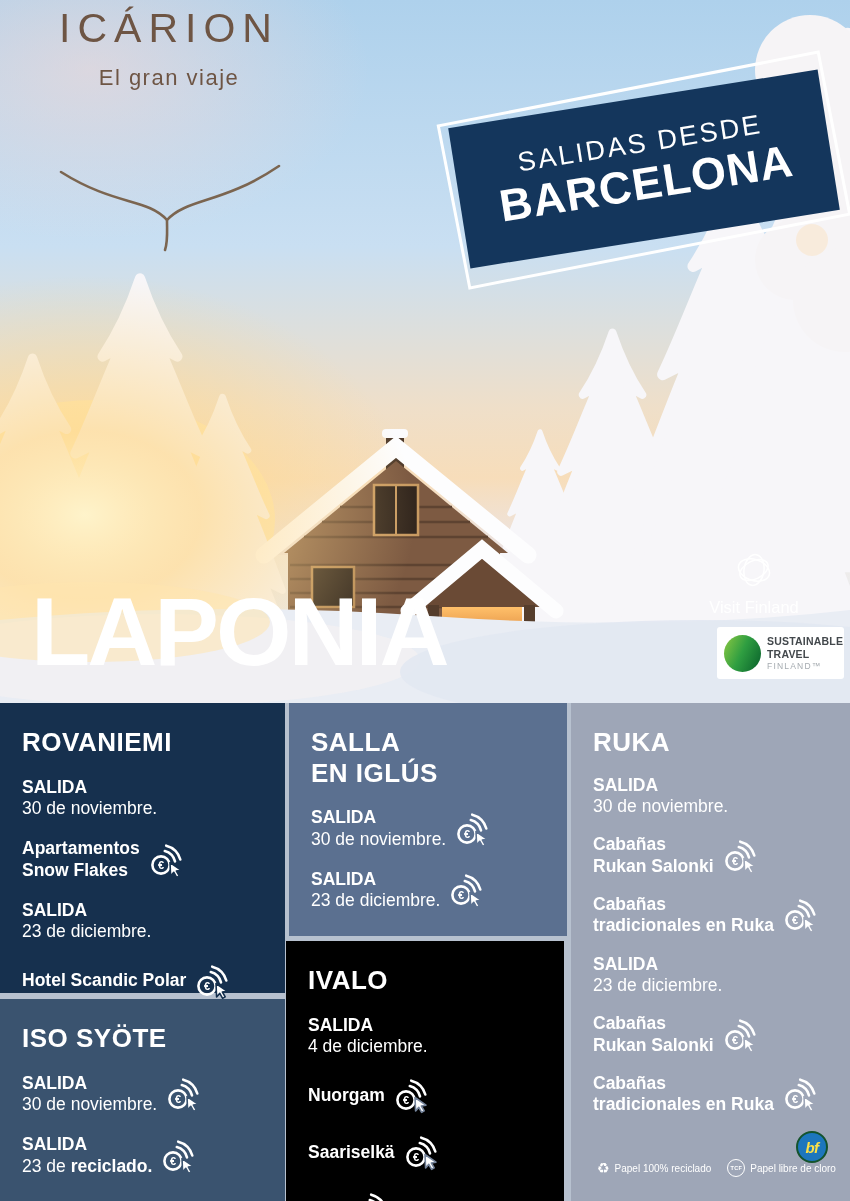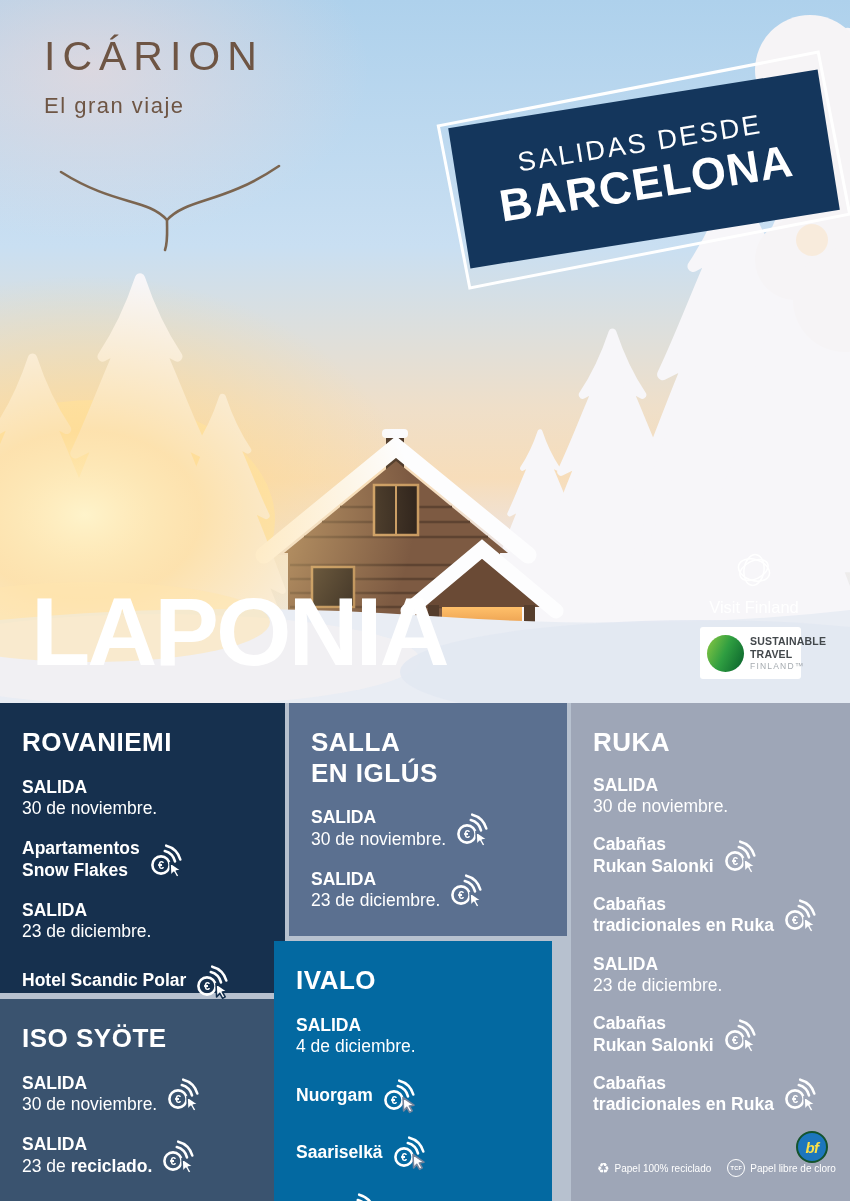--- a/index.html
+++ b/index.html
@@ -3,37 +3,37 @@
 <meta charset="utf-8">
 <style>
   html,body{margin:0;padding:0;background:#888;}
   .poster{
     position:relative;width:850px;height:1201px;overflow:hidden;
     font-family:"Liberation Sans",sans-serif;background:#cfe0ef;
   }
   
   .hero{position:absolute;left:0;top:0;width:850px;height:703px;}
   .scene{position:absolute;left:0;top:0;}
-  .logo-area{position:absolute;left:44px;top:36px;width:250px;text-align:left;}
+  .logo-area{position:absolute;left:44px;top:8px;width:250px;text-align:center;}
   .logo-name{font-size:41px;font-weight:400;letter-spacing:7px;line-height:1;}
   .logo-tag{font-size:22px;font-weight:400;letter-spacing:1.5px;margin-top:16px;}
   .swoosh{position:absolute;left:55px;top:158px;}
   .badge-wrap{position:absolute;left:443px;top:70px;width:404px;height:214px;}
   .badge-frame{position:absolute;left:6px;top:16px;width:384px;height:162px;
     border:3px solid #fff;transform:rotate(-11deg);}
   .badge-fill{position:absolute;left:14px;top:28px;width:374px;height:142px;
     transform:rotate(-9deg);display:flex;flex-direction:column;align-items:center;
     justify-content:center;color:#fff;}
   .badge-top{font-size:27px;font-weight:500;letter-spacing:2.5px;line-height:1;}
   .badge-bottom{font-size:45px;font-weight:800;letter-spacing:1px;line-height:1.05;margin-top:3px;}
   .laponia{position:absolute;left:31px;top:588px;margin:0;font-size:97px;font-weight:800;
     letter-spacing:-3px;line-height:.9;color:#fff;}
   .visit{position:absolute;left:695px;top:549px;width:118px;text-align:center;color:#fff;}
   .visit-label{font-size:16.5px;margin-top:3px;}
-  .stf{position:absolute;left:700px;top:627px;width:101px;height:52px;background:#fff;
+  .stf{position:absolute;left:717px;top:627px;width:127px;height:52px;background:#fff;
     border-radius:3px;display:flex;align-items:center;padding-left:7px;box-sizing:border-box;}
   .stf-logo{width:37px;height:37px;border-radius:50%;flex-shrink:0;
     background:linear-gradient(115deg,#7dc242 8%,#2f9e41 48%,#0f6b2f 90%);}
   .stf-text{margin-left:6px;}
   .stf-l1,.stf-l2{font-size:10.5px;font-weight:800;color:#43484c;line-height:1.15;letter-spacing:.2px;}
   .stf-l3{font-size:8.5px;color:#a5abb0;letter-spacing:1.2px;margin-top:1px;}
   
   .bottom{position:absolute;left:0;top:703px;width:772px;height:498px;background:#b7c1cf;}
   .blk{position:absolute;box-sizing:border-box;padding:16px 20px 0 22px;color:#fff;}
   .sec-title{margin:8px 0 0;font-size:26px;font-weight:700;letter-spacing:.5px;line-height:1.18;}
@@ -280,21 +280,21 @@
         <div class="row salida">
           <div class="texts">
             <div class="salida-label">SALIDA</div>
             <div class="salida-date">23 de diciembre.</div>
           </div>
           <svg class="click-icon" viewBox="0 0 38 38">
             <use href="#euro-click"></use>
           </svg>
         </div>
       </section>
-    <section class="blk" data-section="3" style="left: 274px; top: 238px; width: 278px; height: 260px; background: #0369a1; --bg: #76859c;">
+    <section class="blk" data-section="3" style="left: 286px; top: 238px; width: 278px; height: 260px; background: #000000; --bg: #76859c;">
         <h2 class="sec-title">IVALO</h2>
         <div class="row salida">
           <div class="texts">
             <div class="salida-label">SALIDA</div>
             <div class="salida-date">4 de diciembre.</div>
           </div>
         </div>
         <div class="row hotel">
           <div class="texts">
             <div class="hotel-line">Nuorgam</div>

